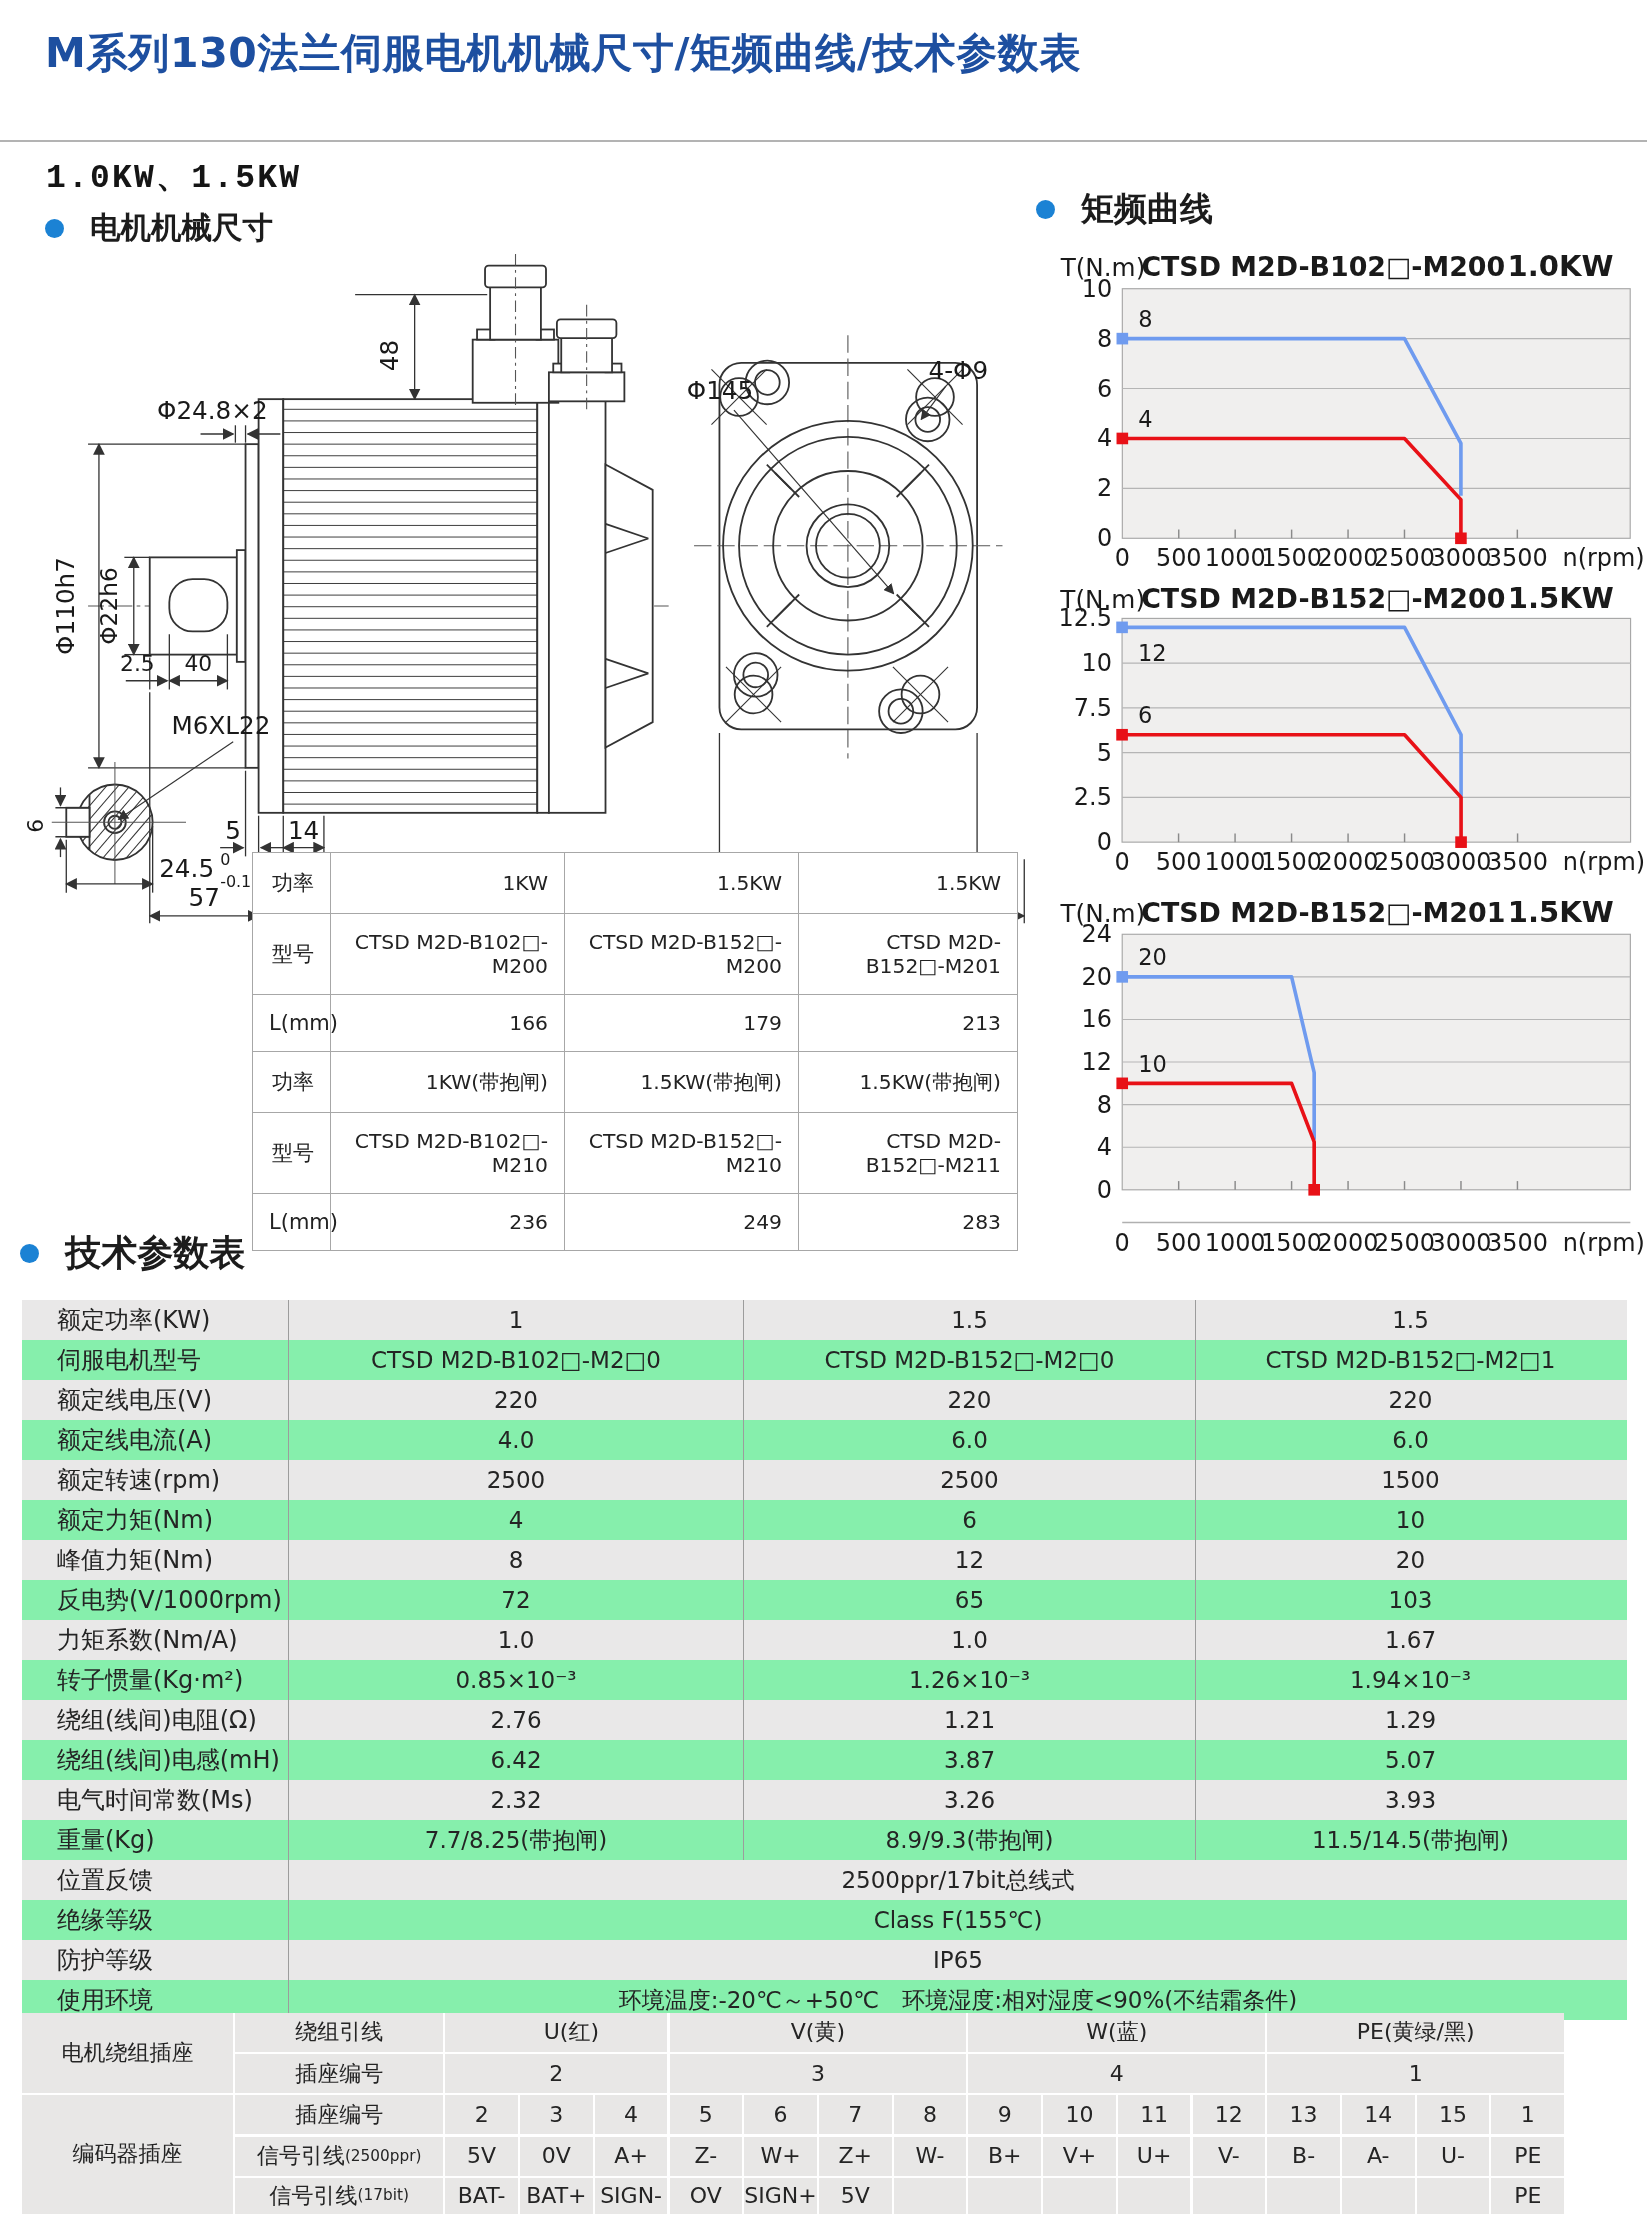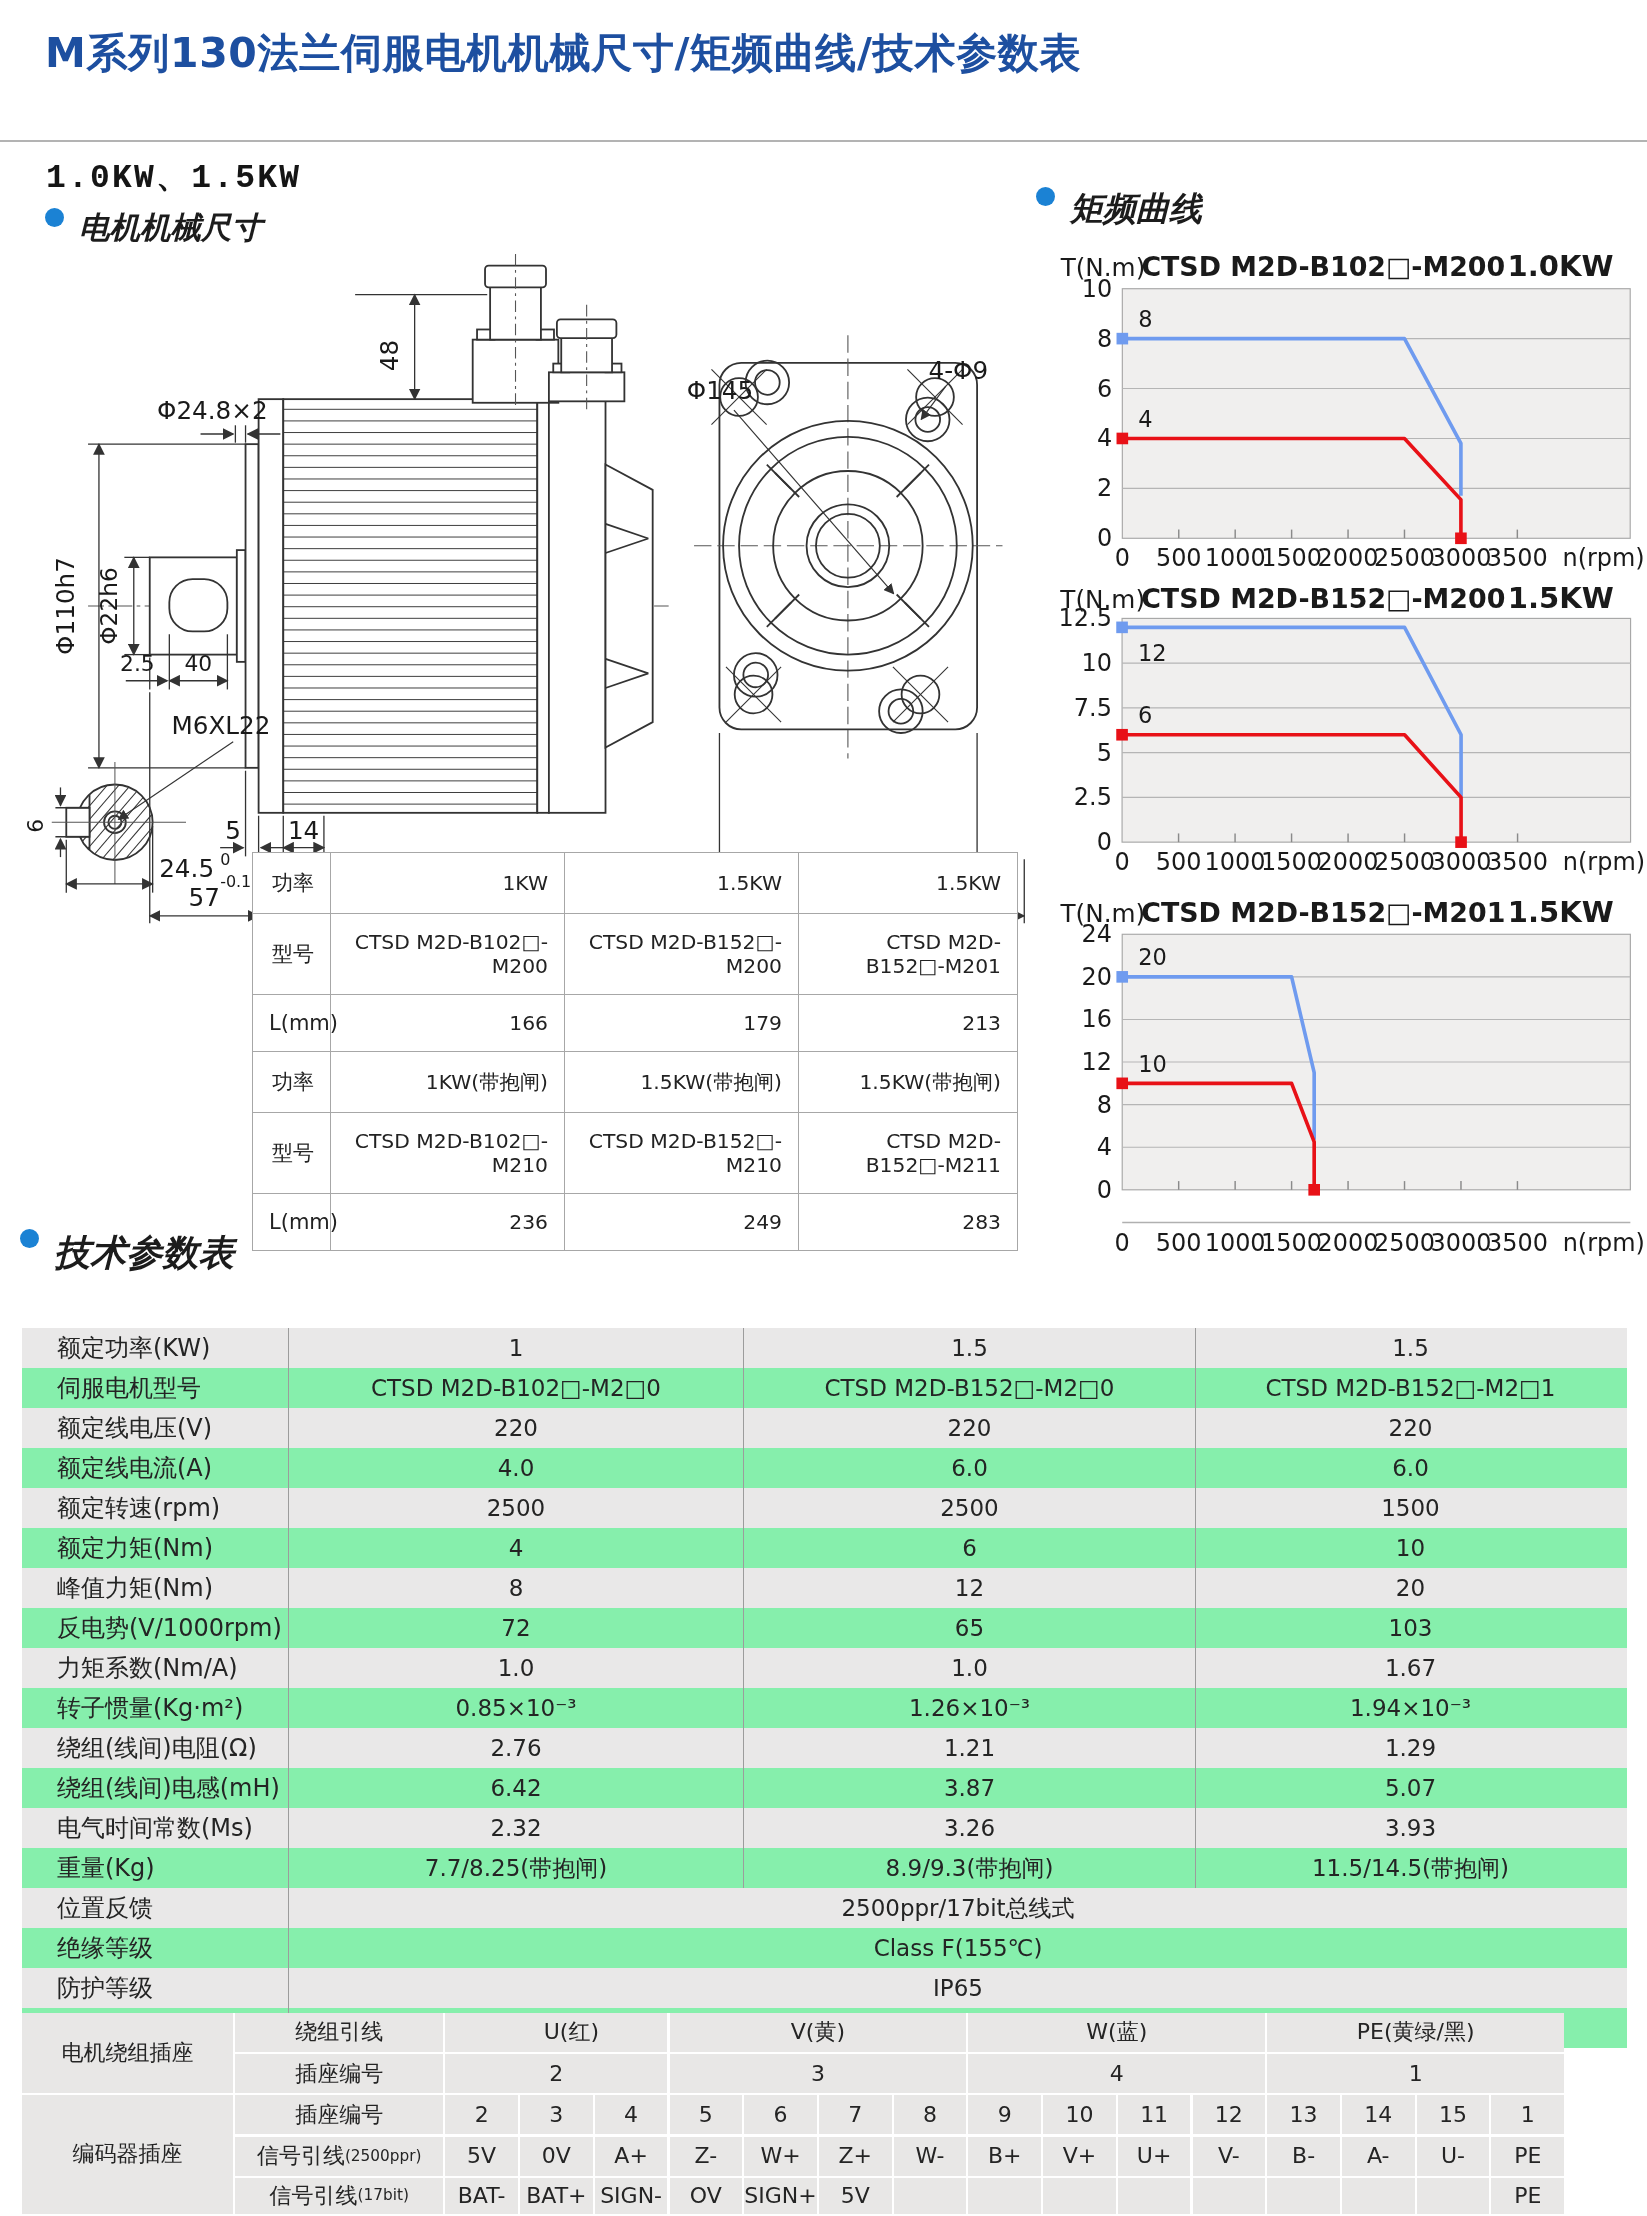--- a/index.html
+++ b/index.html
@@ -5,34 +5,34 @@
   html,body{margin:0;padding:0;}
   body{
     width:1648px;height:2216px;position:relative;background:#ffffff;
     font-family:"DejaVu Sans","Liberation Sans",sans-serif;color:#1a1a1a;
     overflow:hidden;
   }
   .abs{position:absolute;}
   .page-title{left:45px;top:26px;font-size:41px;font-weight:700;color:#1d4fa0;letter-spacing:0.7px;}
   .rule{left:0;top:140px;width:1648px;height:2.2px;background:#b3b3b3;}
   .subtitle{left:46px;top:154px;font-size:33px;font-weight:600;letter-spacing:2.2px;color:#151515;font-family:Liberation Mono, monospace;}
-  .sec{display:flex;align-items:flex-start;gap:15px;font-style:italic;}
+  .sec{display:flex;align-items:center;gap:26px;}
   .dot{width:19px;height:19px;border-radius:50%;background:#1b82d4;flex:0 0 auto;}
   .sec-label{font-weight:600;color:#1c1c1c;}
   #sec-dim{left:45px;top:208px;}   #sec-dim .sec-label{font-size:30.5px;}
   #sec-curve{left:1036px;top:187px;} #sec-curve .sec-label{font-size:33px;}
   #sec-params{left:20.3px;top:1229px;} #sec-params .sec-label{font-size:36px;}
 
   
   #model{left:252px;top:852px;width:765px;height:250px;border-collapse:collapse;table-layout:fixed;}
   #model td{border:0.7px solid #a7a7a7;text-align:right;vertical-align:middle;font-size:20.3px;color:#222;background:#fff;padding:16px;}
   #model td.mt-label{font-size:21px;}
 
   
-  #params{left:22px;top:1300px;width:1605px;margin-top:28px;}
+  #params{left:22px;top:1300px;width:1605px;}
   .p-row{display:flex;height:40px;align-items:stretch;}
   .p-row.even{background:#e9e8e8;}
   .p-row.odd{background:#86efac;}
   .p-label{width:267px;box-sizing:border-box;padding-left:35px;display:flex;align-items:center;
            font-size:24px;color:#242424;border-right:1.5px solid #9c9c9c;}
   .p-val{box-sizing:border-box;display:flex;align-items:center;justify-content:center;font-size:23px;color:#242424;}
   .p-v1{width:455px;border-right:1.5px solid #9c9c9c;}
   .p-v2{width:452px;border-right:1.5px solid #9c9c9c;}
   .p-v3{width:429px;}
   .p-merged{width:1338px;}

